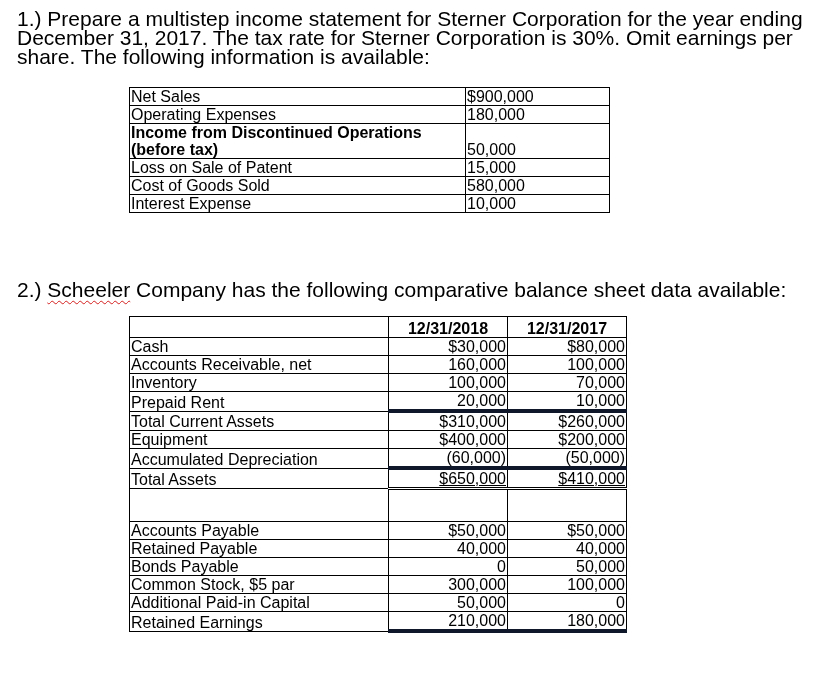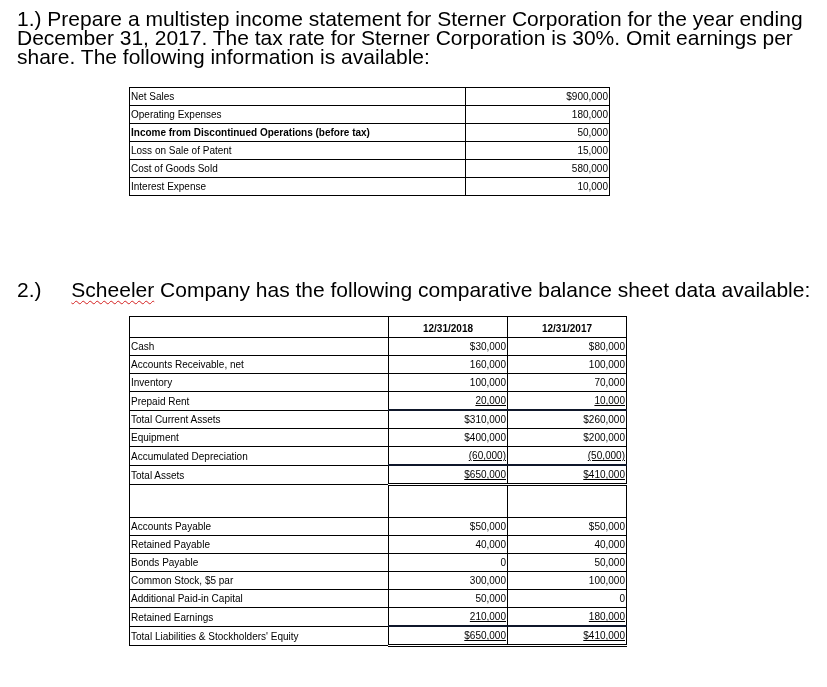--- a/index.html
+++ b/index.html
@@ -21,50 +21,49 @@
       font-size: 21px;
       line-height: 19px;
       margin: 0;
     }
     #q1 { top: 9px; width: 800px; }
     #q2 { top: 280px; width: 800px; white-space: nowrap; }
     .squiggle {
       text-decoration: underline wavy #d42020;
       text-decoration-thickness: 1px;
       text-underline-offset: 3px;
-      margin-left: 24px;
     }
     table {
       position: absolute;
       border-collapse: collapse;
-      font-size: 10px;
+      font-size: 16px;
       line-height: 17px;
     }
     td, th {
       border: 1px solid #000;
       padding: 0 1px 0 1px;
       vertical-align: bottom;
       white-space: nowrap;
     }
     #is-table { left: 129px; top: 87px; }
     #is-table td.lbl { width: 333px; }
-    #is-table td.val { width: 141px; text-align: right; }
+    #is-table td.val { width: 141px; }
     #is-table td.wrap { white-space: normal; font-weight: bold; }
     #bs-table { left: 129px; top: 316px; }
     #bs-table td.lbl { width: 256px; }
     #bs-table td.val { width: 116px; text-align: right; }
     #bs-table td.val2 { width: 116px; text-align: right; }
     #bs-table th {
       font-weight: bold;
       text-align: center;
       height: 20px;
       vertical-align: bottom;
     }
     #bs-table td.wrap { white-space: normal; }
-    .u1 { border-bottom: 2px solid #0f172a; text-decoration: underline; }
+    .u1 { border-bottom: 4px solid #0f172a; }
     .u2 { border-bottom: 3px double #000; }
     .spacer td { height: 31px; }
   </style>
 </head>
 <body>
 
 <p id="q1" class="para">1.) Prepare a multistep income statement for Sterner Corporation for the year ending December 31, 2017. The tax rate for Sterner Corporation is 30%. Omit earnings per share. The following information is available:</p>
 
 <table id="is-table">
   <tbody>
@@ -172,19 +171,14 @@
   <tr>
     <td class="lbl">Additional Paid-in Capital</td>
     <td class="val">50,000</td>
     <td class="val2">0</td>
   </tr>
   <tr>
     <td class="lbl">Retained Earnings</td>
     <td class="val u1">210,000</td>
     <td class="val2 u1">180,000</td>
   </tr>
-  <tr>
-    <td class="lbl wrap" style="width:256px;max-width:256px;">Total Liabilities &amp; Stockholders' Equity</td>
-    <td class="val u2"><span style="text-decoration:underline;">$650,000</span></td>
-    <td class="val2 u2"><span style="text-decoration:underline;">$410,000</span></td>
-  </tr>
 </tbody>
   </table>
 
 </body></html>

